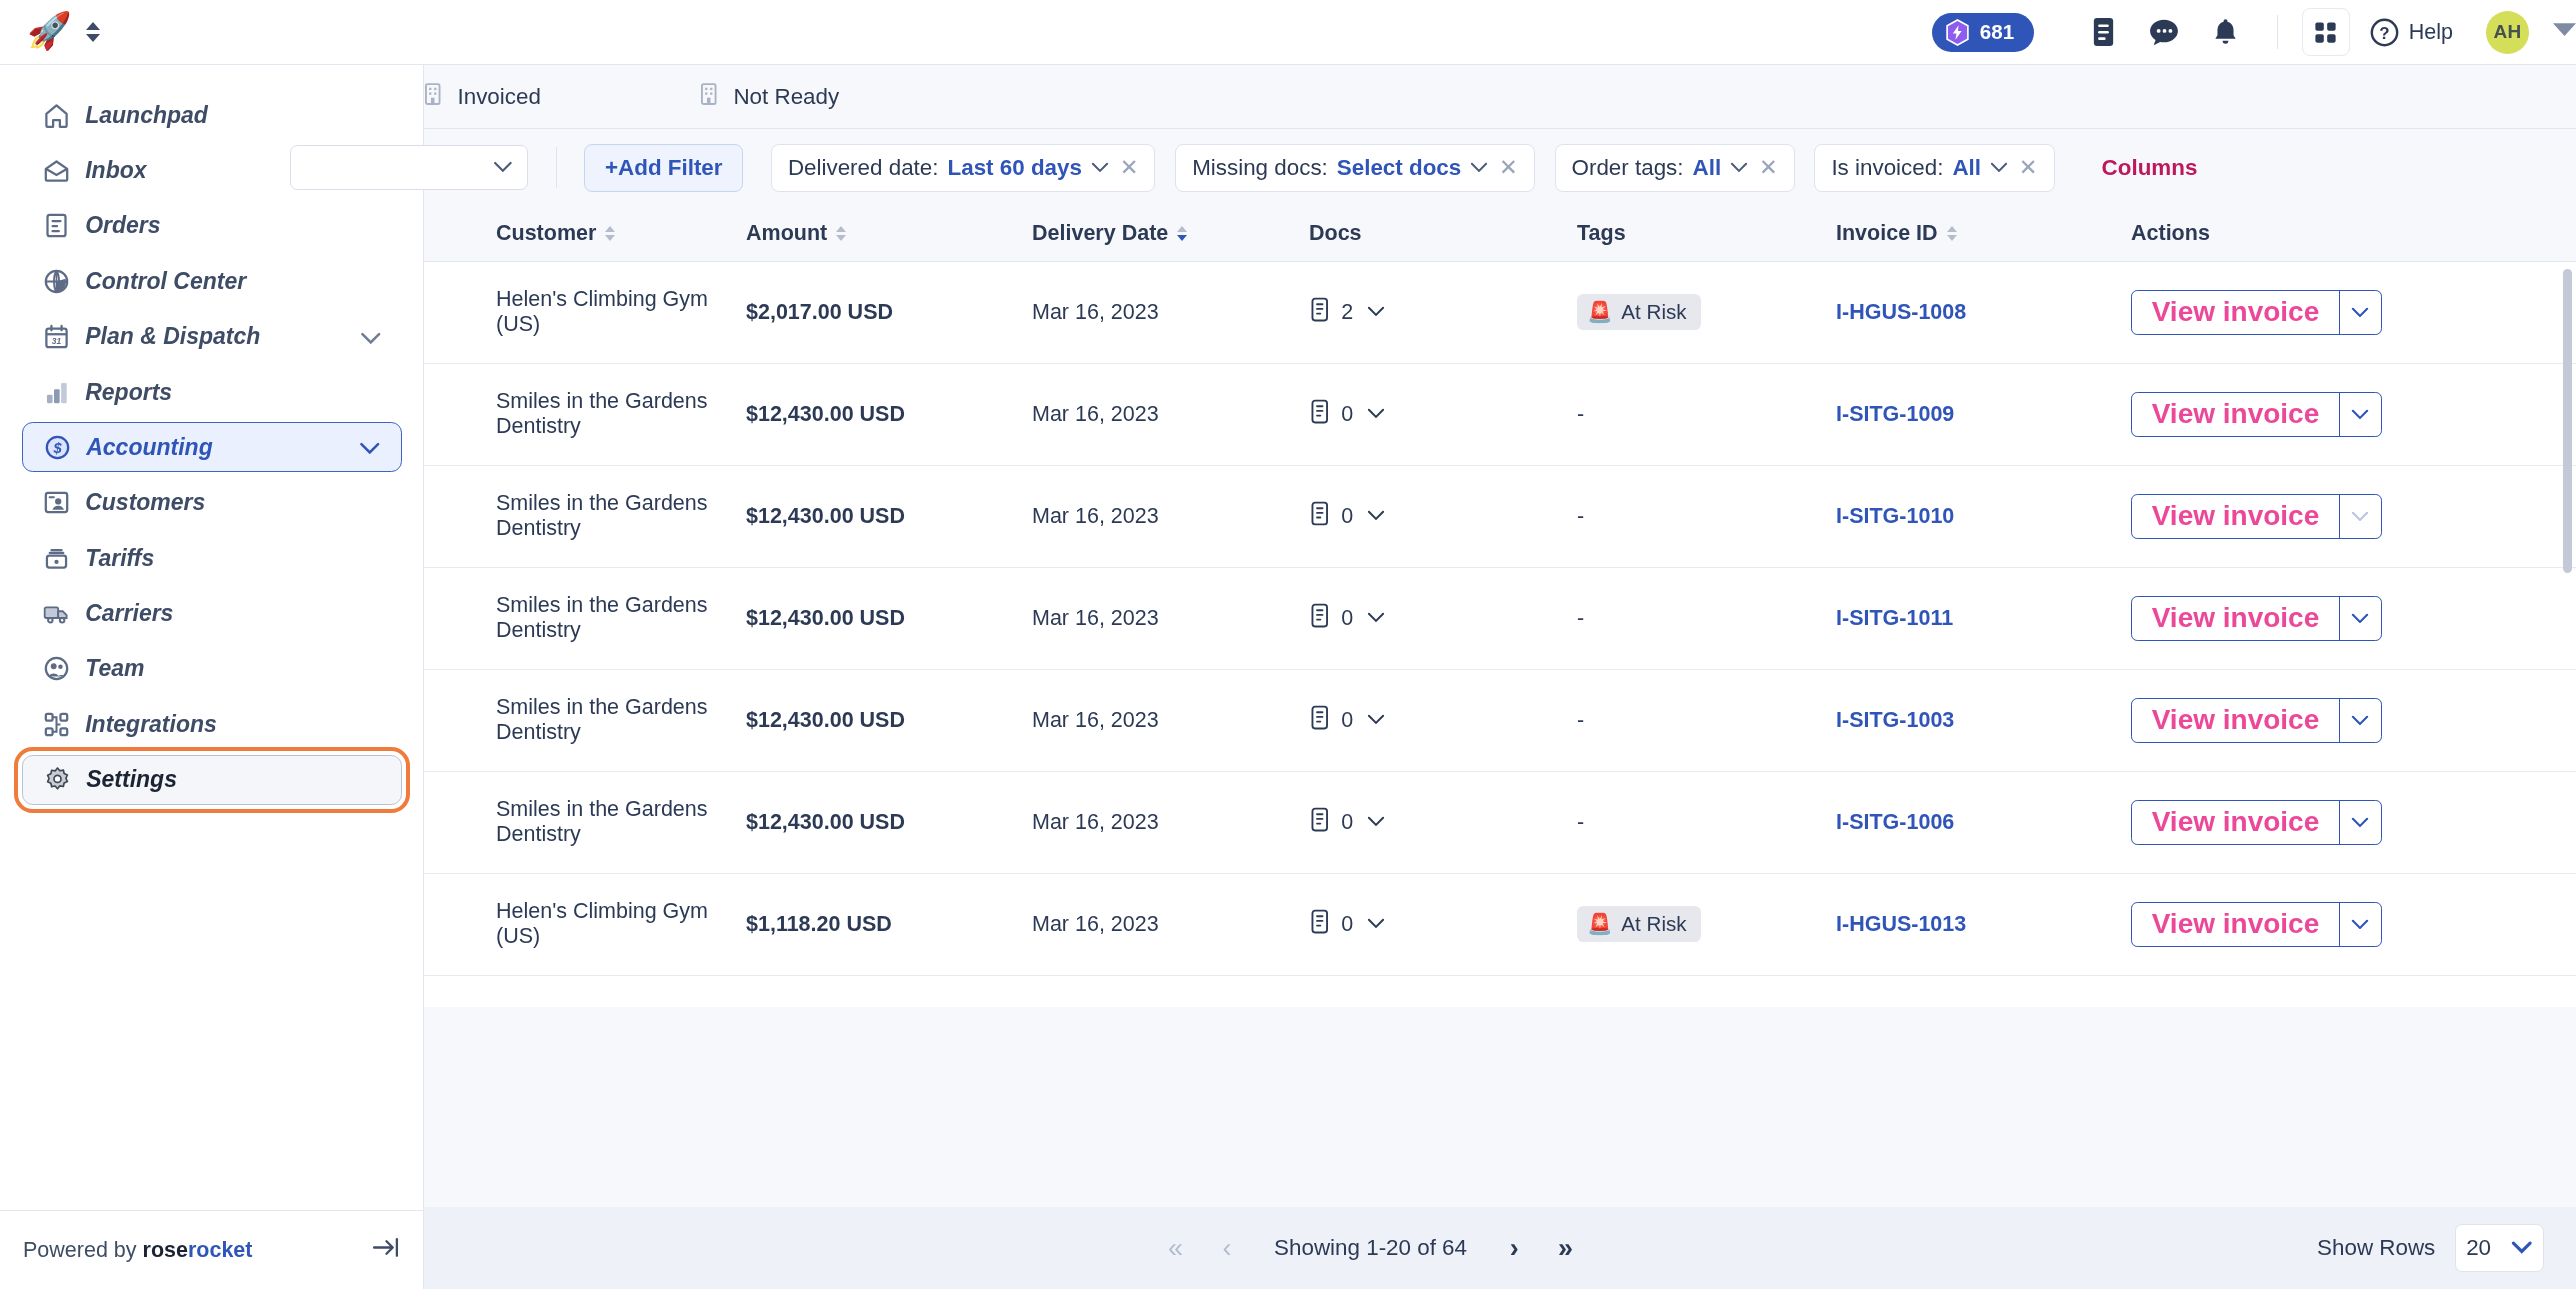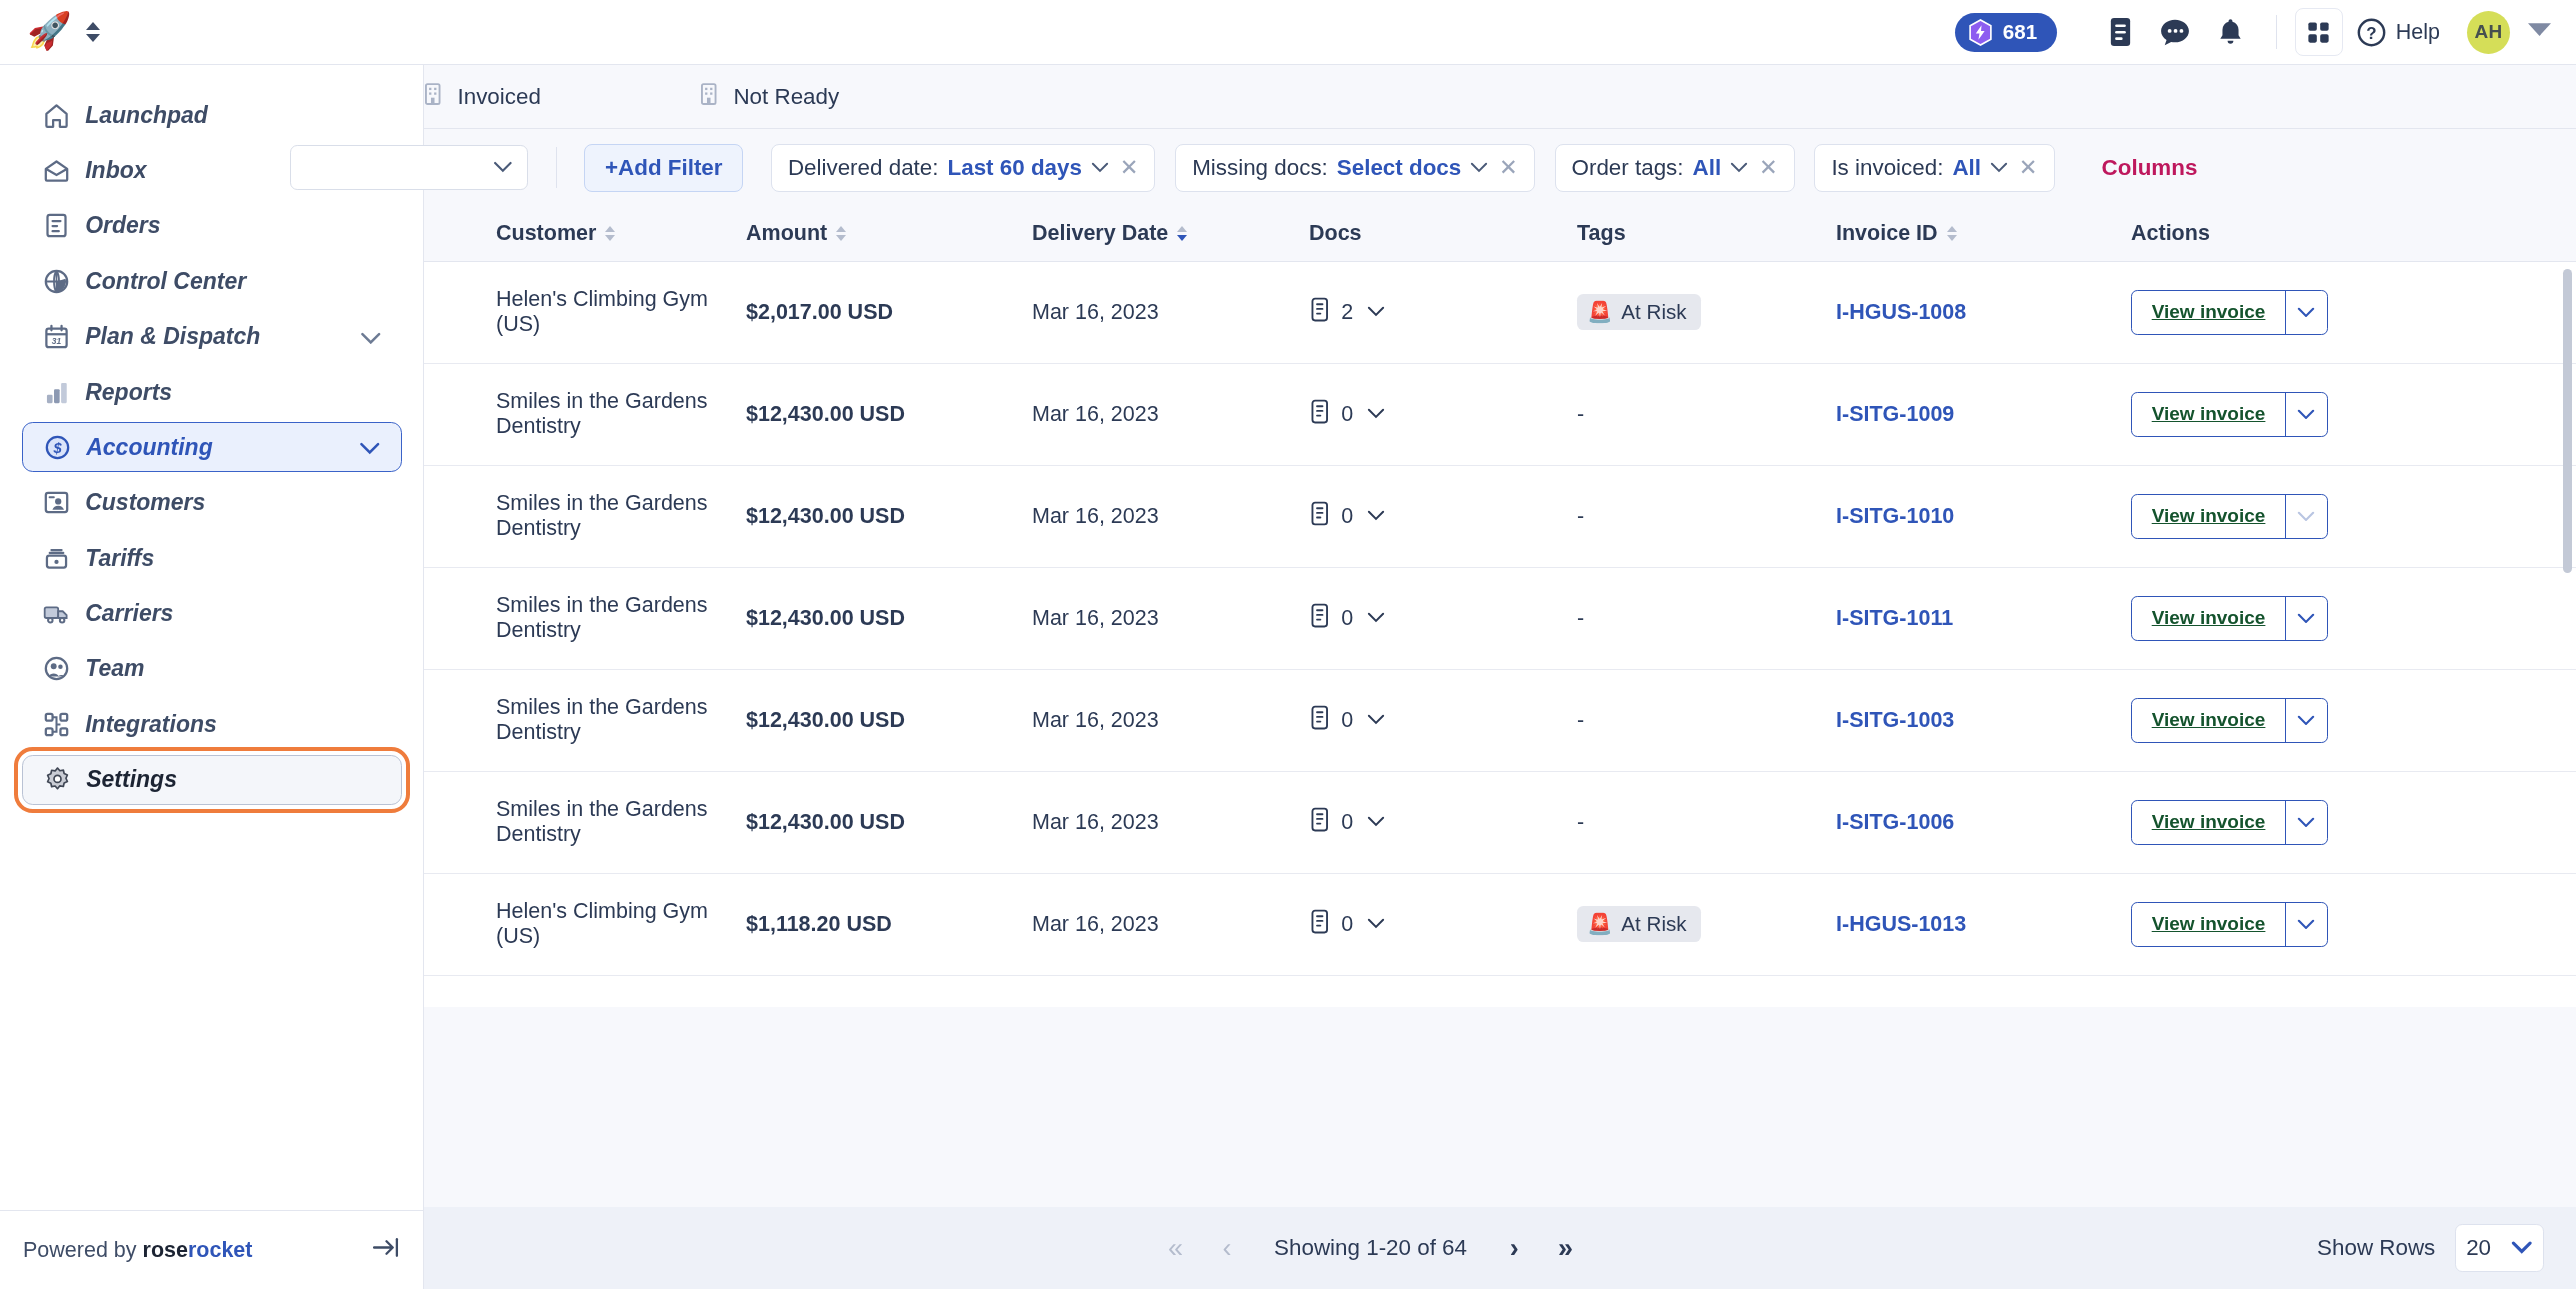--- a/index.html
+++ b/index.html
@@ -16,21 +16,21 @@
     background: #ffffff; border-bottom: 0.9px solid #e3e6ef;
     display: flex; align-items: center;
   }
   .logo-wrap { display: flex; align-items: center; gap: 14.3px; padding-left: 27px; width: 424px; }
   .rocket { font-size: 36px; line-height: 1; transform: translateY(-0.9px); }
   .updown { display: flex; flex-direction: column; gap: 3.6px; color: #4c5a75; }
   .tri-up { width:0;height:0;border-left:7.2px solid transparent;border-right:7.2px solid transparent;border-bottom:8px solid #3e4c66; }
   .tri-dn { width:0;height:0;border-left:7.2px solid transparent;border-right:7.2px solid transparent;border-top:8px solid #3e4c66; }
 
   .topbar-right {
-    margin-left: auto; display: flex; align-items: center; gap: 0; padding-right: 25px; justify-content: flex-end;
+    margin-left: auto; display: flex; align-items: center; gap: 6px;  justify-content: flex-end;
   }
   .credits-pill {
     display: flex; align-items: center; gap: 9.8px;
     background: #2f55b8; color: #fff; border-radius: 19.7px;
     height: 39px; padding: 0 19.7px 0 12.5px; font-size: 20.6px; font-weight: 700;
     margin-right: 36px;
   }
   .gem {
     width: 25px; height: 27px; display:block;
   }
@@ -187,22 +187,22 @@
     background: #e6e8ee; border-radius: 6.3px; padding: 6.3px 14.3px 6.3px 10.7px;
     font-size: 20.6px; color: #2c3a55;
   }
   .dash { color: #2c3a55; }
   .inv-id { color: #2f55b8; font-weight: 700; }
   .action-btn {
     display: inline-flex; height: 45px; border: 0.9px solid #2f55b8; border-radius: 6.3px;
     overflow: hidden; background: #fff;
   }
   .action-btn .ab-main {
-    color: #14532d; font-size: 19px; font-weight: 700; display: flex; align-items: center;
-    padding: 0 19.7px; cursor: pointer; text-decoration: underline;
+    color: #ec4899; font-size: 28px; font-weight: 700; display: flex; align-items: center;
+    padding: 0 19.7px; cursor: pointer;
   }
   .action-btn .ab-split { width: 0.9px; background: #2f55b8; }
   .action-btn .ab-caret {
     width: 41px; display: flex; align-items: center; justify-content: center;
     color: #2f55b8; font-size: 17px; cursor: pointer;
   }
   .action-btn.dim .ab-caret { color: #b9c5e2; }
 
   
   .vscroll {

